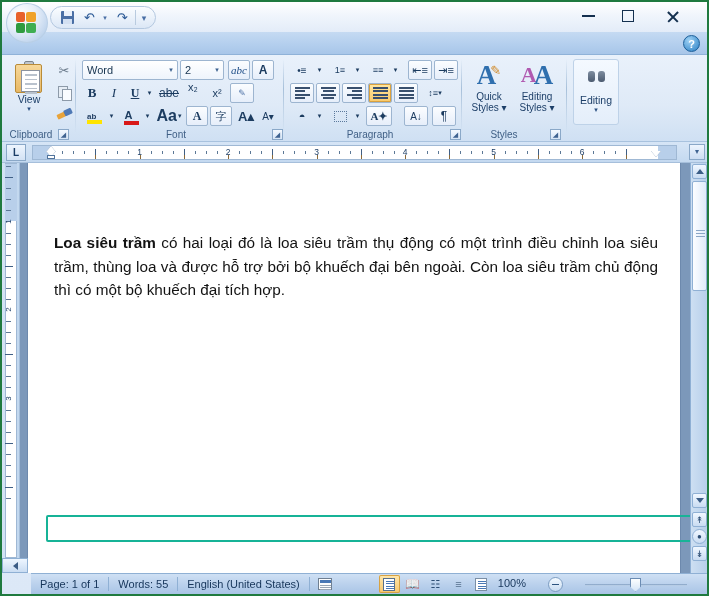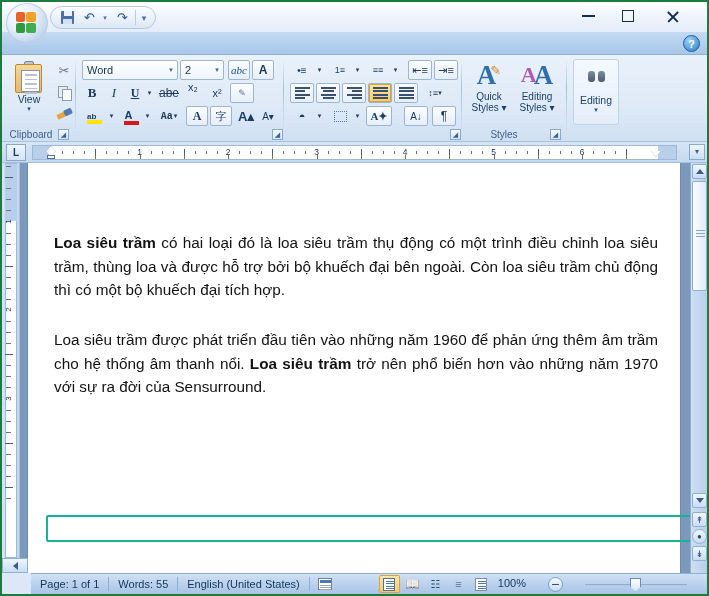--- a/index.html
+++ b/index.html
@@ -580,36 +580,37 @@
       </div>
       <div class="fbtn" id="btn-color">
         <span class="fc-swatch">
           <span class="t">A</span><span class="bar"></span>
         </span>
       </div>
       <div class="fbtn" id="btn-color-ar">
         <span>▾</span>
       </div>
       <div class="fbtn" id="btn-case">
-        <span style="font-family:Liberation Mono, monospace;font-weight:bold;font-size:10px">Aa</span>
+        <span style="font-family:Liberation Sans, sans-serif;font-weight:bold;font-size:16px">Aa</span>
         <span style="font-size:7px;margin-left:1px">▾</span>
       </div>
       <div class="fbtn boxed" id="btn-shade">
         <span style="font-family:'Liberation Serif',serif;font-weight:bold;font-size:12px">A</span>
       </div>
       <div class="fbtn boxed" id="btn-charbdr">
         <span style="font-size:11px">字</span>
       </div>
       <div class="fbtn" id="btn-incr">
         <span style="font-weight:bold;font-size:13px">A▴</span>
       </div>
       <div class="fbtn" id="btn-decr">
         <span style="font-size:10px">A▾</span>
       </div>
 
+      <div class="gtitle">Font</div>
       <div class="dialoglauncher" id="launcher-font">◢</div>
       <div class="gsep"></div>
     </div>
 
     <div class="rgroup" id="g-para">
       <div class="fbtn" id="btn-bullets">
         <span style="font-size:10px">•≡</span>
       </div>
       <div class="fbtn" id="btn-bull-ar">
           <span>▾</span>
@@ -693,20 +694,21 @@
       <div class="fbtn boxed" id="btn-sortfx">
         <span style="font-family:'Liberation Serif',serif;font-weight:bold;font-size:11px">A✦</span>
       </div>
       <div class="fbtn boxed" id="btn-sort">
         <span style="font-size:10px">A↓</span>
       </div>
       <div class="fbtn boxed" id="btn-marks">
         <span style="font-size:12px">¶</span>
       </div>
 
+      <div class="gtitle">Paragraph</div>
       <div class="dialoglauncher" id="launcher-para">◢</div>
       <div class="gsep"></div>
     </div>
 
     <div class="rgroup" id="g-styles">
       <div class="bigstyle" id="st-quick">
         <span class="glyphbox">
           <span class="aglyph" style="color:#2f6fae">A</span>
           <span style="font-size:13px;color:#d08a2a;margin-left:-6px;margin-top:-10px">✎</span>
         </span>
@@ -853,23 +855,20 @@
         <div class="vtm" style="top: 324px;"></div>
         <div class="vt" style="top: 335.062px;"></div>
       </div>
 
     <div id="page">
 
       <div class="para" id="para1">
         <b>Loa siêu trầm</b><span> có hai loại đó là loa siêu trầm thụ động có một trình điều chỉnh loa siêu trầm, thùng loa và được hỗ trợ bởi bộ khuếch đại bên ngoài. Còn loa siêu trầm chủ động thì có một bộ khuếch đại tích hợp.</span>
       </div>
 
-      <div class="para" id="para2">
-        <span>Loa siêu trầm được phát triển đầu tiên vào những năm 1960 để phản ứng thêm âm trầm cho hệ thống âm thanh nổi. </span><b>Loa siêu trầm</b><span> trở nên phổ biến hơn vào những năm 1970 với sự ra đời của Sensurround.</span>
-      </div>
 
       <div id="highlight-box"></div>
     </div>
 
     <div id="vscroll">
       <div class="sbtn" id="sb-up">
         <span class="arr up"></span>
       </div>
       <div id="sb-thumb">
           <span class="grip"></span>

